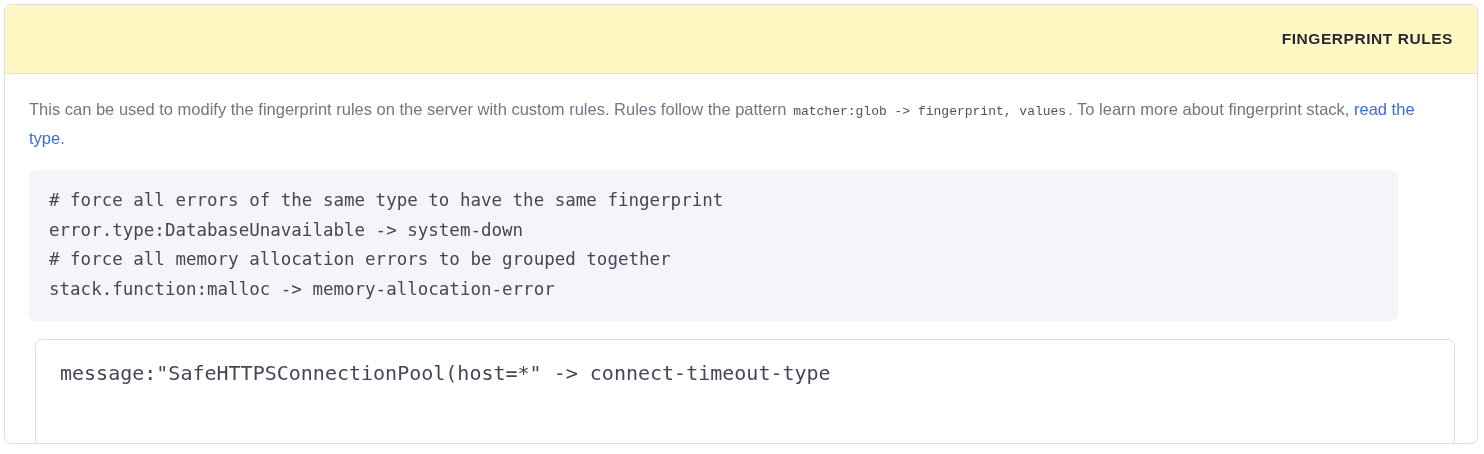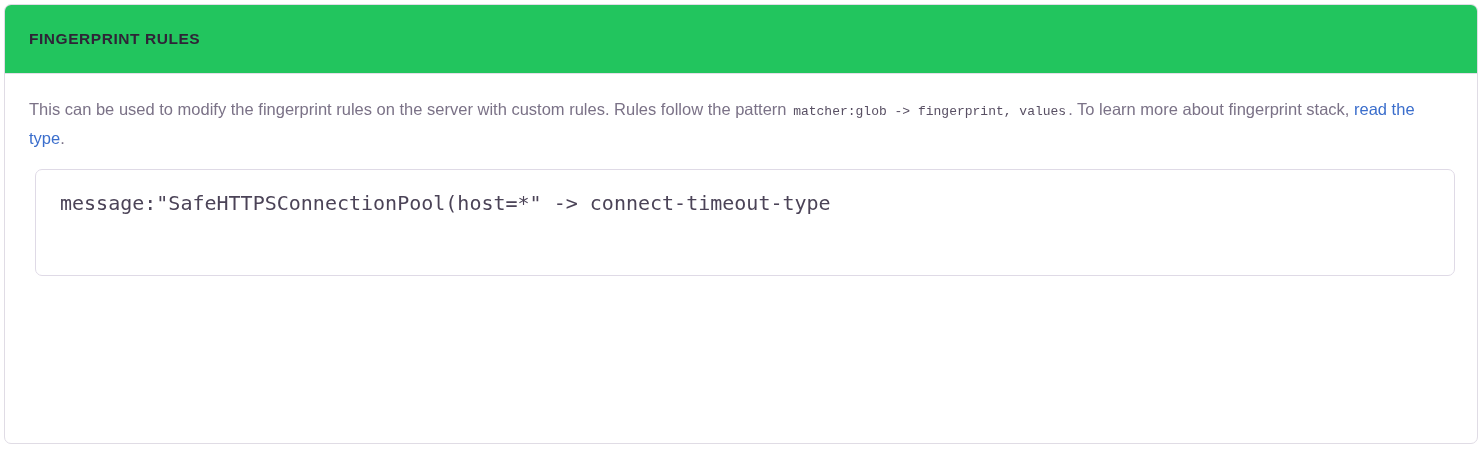--- a/index.html
+++ b/index.html
@@ -23,25 +23,26 @@
     box-sizing: border-box;
     background: #ffffff;
     border: 1px solid #E0DCE5;
     border-radius: 7px;
     overflow: hidden;
   }
 
   .panel-header {
     height: 69px;
     box-sizing: border-box;
-    background: #22c55e;
+    background: #fef9c3;
     border-bottom: 1px solid #E3DFE8;
     display: flex;
     align-items: center;
     padding: 0 24px;
+    justify-content: flex-end;
   }
 
   .panel-title {
     font-size: 15.5px;
     font-weight: bold;
     letter-spacing: 0.55px;
     color: #2F2437;
     text-transform: uppercase;
   }
 
@@ -117,17 +118,23 @@
   <div class="panel-header">
     <span class="panel-title">FINGERPRINT RULES</span>
   </div>
 
   <div class="panel-body">
 
     <p class="description">
       <span>This can be used to modify the fingerprint rules on the server with custom rules. Rules follow the pattern </span><code>matcher:glob -&gt; fingerprint, values</code><span>. To learn more about fingerprint stack, </span><a href="#" class="doc-link">read the type</a><span>.</span>
     </p>
 
+    <div class="code-block">
+      <pre># force all errors of the same type to have the same fingerprint
+error.type:DatabaseUnavailable -&gt; system-down
+# force all memory allocation errors to be grouped together
+stack.function:malloc -&gt; memory-allocation-error</pre>
+    </div>
 
     <textarea class="rule-input" spellcheck="false" placeholder="matcher:glob -&gt; fingerprint, values" style="">message:"SafeHTTPSConnectionPool(host=*" -&gt; connect-timeout-type</textarea>
 
   </div>
 </div>
 
 </body></html>

